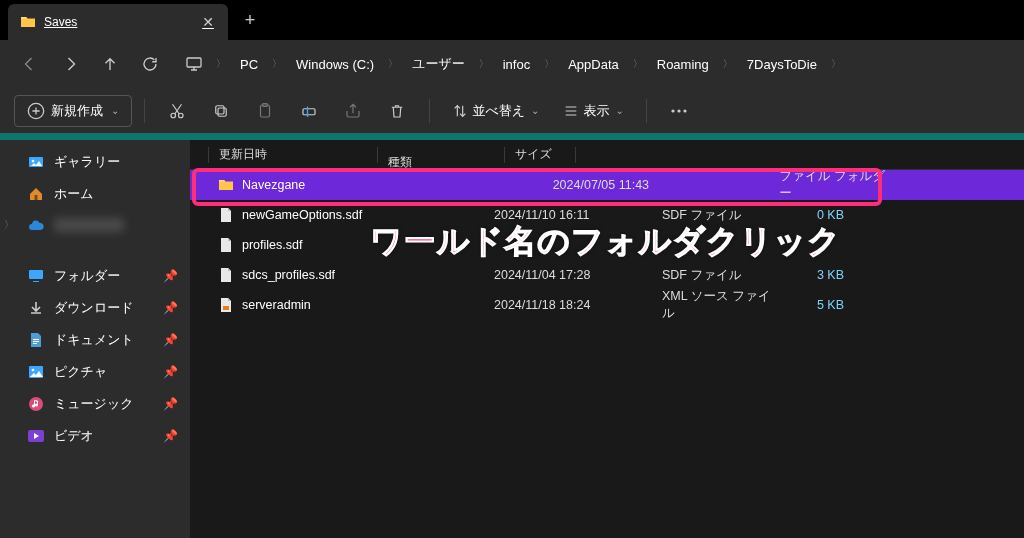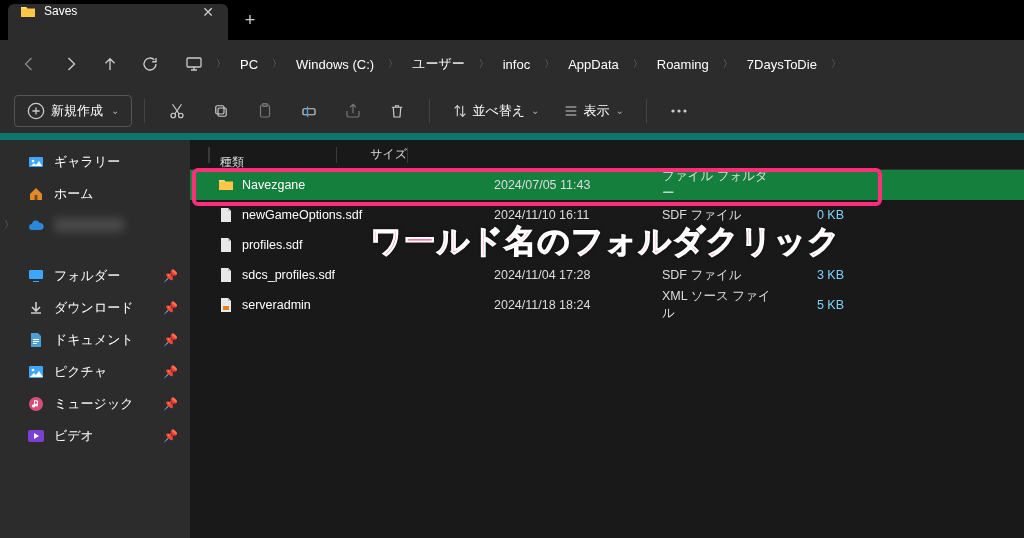--- a/index.html
+++ b/index.html
@@ -1,20 +1,20 @@
 <!DOCTYPE html>
 <html><head>
 <meta charset="utf-8">
 <style>
   * { margin: 0; padding: 0; box-sizing: border-box; font-family: "Segoe UI", Meiryo, sans-serif; }
   body { background: #1c1c1c; color: #ffffff; width: 1024px; height: 538px; overflow: hidden; position: relative; }
 
   
   .tab-strip { height: 40px; display: flex; align-items: center; background: #000000; }
-  .tab { display: flex; gap: 8px; padding: 0 12px; height: 36px; background: #2c2c2c; border-radius: 6px 6px 0 0; margin-left: 8px; min-width: 220px; margin-top:4px;}
+  .tab { display: flex; align-items: center; gap: 8px; padding: 0 12px; height: 36px; background: #2c2c2c; border-radius: 6px 6px 0 0; margin-left: 8px; min-width: 220px; margin-top:4px;text-decoration:underline;}
   .tab .icon { width: 16px; height: 16px; display:flex; align-items:center; justify-content:center;}
   .tab .title { flex: 1; font-size: 12px; }
   .tab .close { width: 16px; height: 16px; display: flex; align-items: center; justify-content: center; font-size: 14px; color:#cccccc;}
   .new-tab { width: 32px; height: 32px; display: flex; align-items: center; justify-content: center; font-size: 18px; color: #cccccc; margin-left:6px;}
 
   
   .nav-bar { height: 48px; display: flex; align-items: center; gap: 0; padding: 0 10px; background: #2c2c2c; }
   .nav-btn { width: 40px; height: 40px; display: flex; align-items: center; justify-content: center; color: #cccccc; }
   .nav-btn.disabled { color: #666666; }
   .breadcrumb { display: flex; align-items: center; gap: 4px; margin-left: 10px; font-size: 13px; color: #ffffff; flex:1; overflow:hidden;}
@@ -41,31 +41,31 @@
   .side-icon { width: 16px; height: 16px; display:flex; align-items:center; justify-content:center; font-size:14px;}
   .side-gap { height: 20px; }
   .blur { filter: blur(4px); background:#4a4a4a; border-radius:3px; width:70px; height:14px; display:inline-block;}
 
   .content { flex: 1; background: #191919; position: relative; }
   .col-headers { display: flex; height: 30px; align-items: center; border-bottom: 1px solid #303030; padding-left:18px;}
   .col-h { font-size: 12px; color: #dddddd; padding-left:10px; position:relative;}
   .col-h.name { width: 276px; }
   .col-h.date { width: 168px; }
   .col-h.type { width: 126px; margin-top: 16px; }
-  .col-h.size { width: 70px; text-align:right;}
+  .col-h.size { width: 70px; text-align:left;}
   .col-h .sort-ind { font-size:8px; color:#aaaaaa;}
   .col-divider { width:1px; height:16px; background:#3a3a3a;}
 
   .rows { position:relative;}
   .row { display: flex; align-items: center; height: 30px; padding-left: 18px; font-size: 12.5px;}
   .row .cell-name { width: 276px; display:flex; align-items:center; gap:8px; padding-left:10px;}
   .row .cell-date { width: 168px; padding-left:10px; color:#dddddd;}
   .row .cell-type { width: 126px; padding-left:10px; color:#dddddd;}
   .row .cell-size { width: 70px; text-align:right; color:#7dd3fc; padding-right:4px;}
-  .row.selected { background: #15803d; }
+  .row.selected { background: #6d28d9; justify-content: space-between; }
   .file-ico { width:16px; height:16px; display:flex; align-items:center; justify-content:center;}
 
   .highlight-box { position: absolute; border: 4px solid #ff2d7a; border-radius:6px; pointer-events:none;}
   .annotation-text { position:absolute; font-size: 32px; font-weight: 800; color: #ff2d7a; -webkit-text-stroke: 1.2px #ffffff; text-shadow: 0 0 4px rgba(0,0,0,.6); letter-spacing:1px;}
 
   svg { display:block;}
 </style>
 </head>
 <body>
 
@@ -295,20 +295,21 @@
           </svg>
         </span>
       <span>ビデオ</span>
       <span class="pin">📌</span>
     </div>
   </div>
 
   <div class="content">
     <div class="col-headers">
       <div class="col-divider"></div>
+      <div class="col-h date">更新日時</div>
       <div class="col-divider"></div>
       <div class="col-h type">種類</div>
       <div class="col-divider"></div>
       <div class="col-h size">サイズ</div>
       <div class="col-divider"></div>
     </div>
     <div class="rows" id="rows">
         <div class="row selected">
           <div class="cell-name">
             <span class="file-ico">

